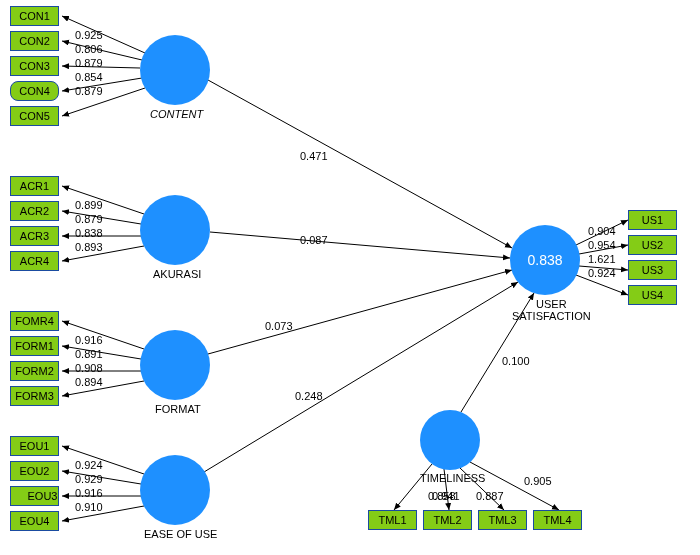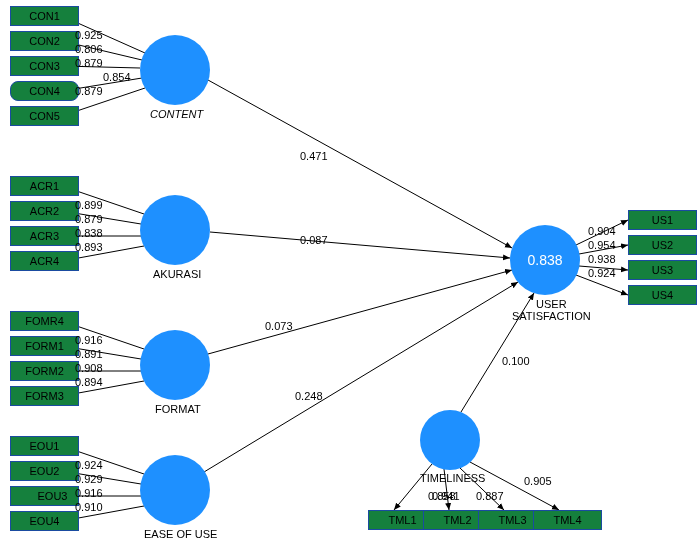--- a/index.html
+++ b/index.html
@@ -15,23 +15,23 @@
     overflow: hidden;
   }
   svg {
     position: absolute;
     top: 0; left: 0;
     width: 700px;
     height: 555px;
   }
   .indicator {
     position: absolute;
-    background: #15803d;
+    background: #84cc16;
     border: 1px solid #1a4ba0;
-    width: 69px;
+    width: 49px;
     height: 20px;
     display: flex;
     align-items: center;
     justify-content: center;
     font-size: 11px;
     box-sizing: border-box;
   }
   .latent {
     position: absolute;
     border-radius: 50%;
@@ -114,21 +114,21 @@
 
 <div class="indicator" style="left:10px; top:6px;">CON1</div>
 <div class="indicator" style="left:10px; top:31px;">CON2</div>
 <div class="indicator" style="left:10px; top:56px;">CON3</div>
 <div class="indicator" style="left:10px; top:81px;border-radius:8px;">CON4</div>
 <div class="indicator" style="left:10px; top:106px;">CON5</div>
 
 <div class="loading-label" style="left:75px; top:29px;">0.925</div>
 <div class="loading-label" style="left:75px; top:43px;">0.806</div>
 <div class="loading-label" style="left:75px; top:57px;">0.879</div>
-<div class="loading-label" style="left:75px; top:71px;margin-left:28px;">0.854</div>
+<div class="loading-label" style="left:75px; top:71px;">0.854</div>
 <div class="loading-label" style="left:75px; top:85px;">0.879</div>
 
 <div class="latent" style="left:140px; top:35px; width:70px; height:70px;"></div>
 <div class="latent-label" style="left:150px; top:108px;font-style:italic;">CONTENT</div>
 
 <div class="indicator" style="left:10px; top:176px;">ACR1</div>
 <div class="indicator" style="left:10px; top:201px;">ACR2</div>
 <div class="indicator" style="left:10px; top:226px;">ACR3</div>
 <div class="indicator" style="left:10px; top:251px;">ACR4</div>
 
@@ -171,21 +171,21 @@
 </div>
 <div class="latent-label" style="left:512px; top:298px; line-height:12px; text-align:center;">USER<br>SATISFACTION</div>
 
 <div class="indicator" style="left:628px; top:210px;">US1</div>
 <div class="indicator" style="left:628px; top:235px;">US2</div>
 <div class="indicator" style="left:628px; top:260px;">US3</div>
 <div class="indicator" style="left:628px; top:285px;">US4</div>
 
 <div class="loading-label" style="left:588px; top:225px;">0.904</div>
 <div class="loading-label" style="left:588px; top:239px;">0.954</div>
-<div class="loading-label" style="left:588px; top:253px;">0.938</div>
+<div class="loading-label" style="left:588px; top:253px;">1.621</div>
 <div class="loading-label" style="left:588px; top:267px;">0.924</div>
 
 <div class="latent" style="left:420px; top:410px; width:60px; height:60px;"></div>
 <div class="latent-label" style="left:420px; top:472px;">TIMELINESS</div>
 
 <div class="indicator" style="left:368px; top:510px;">TML1</div>
 <div class="indicator" style="left:423px; top:510px;">TML2</div>
 <div class="indicator" style="left:478px; top:510px;">TML3</div>
 <div class="indicator" style="left:533px; top:510px;">TML4</div>
 

